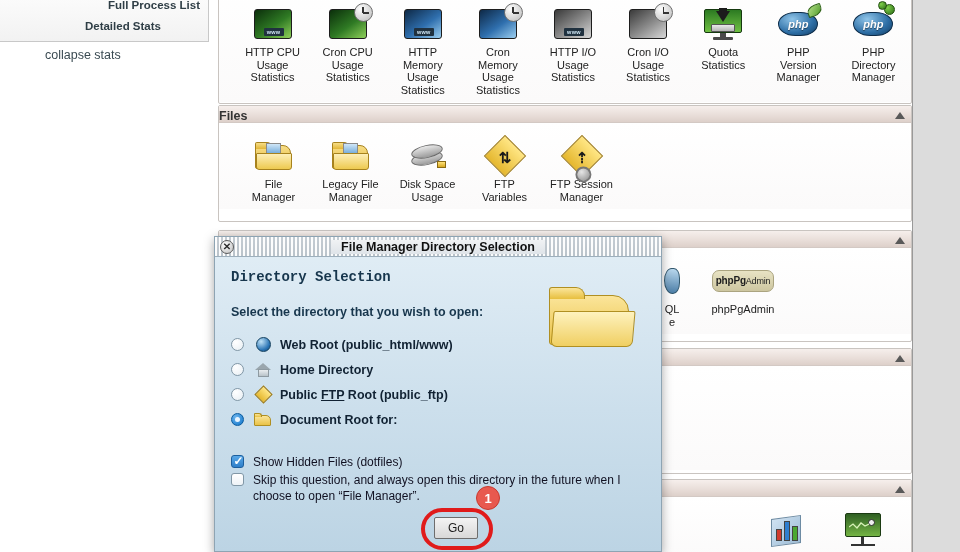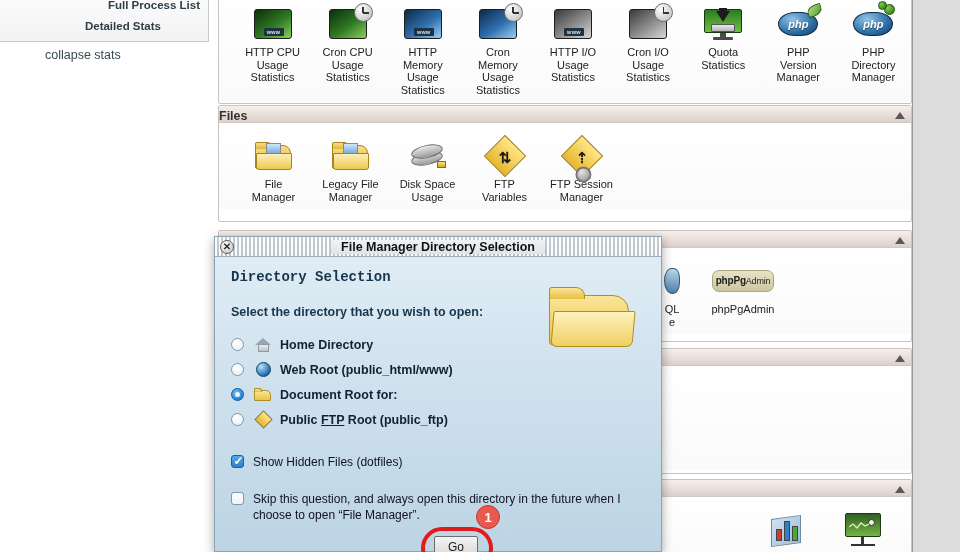--- a/index.html
+++ b/index.html
@@ -733,62 +733,62 @@
           <div class="tb"></div>
           <div class="fr"></div>
       </div>
 
       <div class="m-h1">Directory Selection</div>
       <div class="m-h2">Select the directory that you wish to open:</div>
 
       <div class="opt-row">
         <span class="radio"></span>
         <span class="opt-ico">
+            <span class="globe"></span>
+          </span>
+        <span class="opt-lbl">Web Root (public_html/www)</span>
+      </div>
+
+      <div class="opt-row">
+        <span class="radio"></span>
+        <span class="opt-ico">
           <span class="house">
               <span class="roof"></span>
               <span class="body"></span>
             </span>
         </span>
         <span class="opt-lbl">Home Directory</span>
       </div>
 
       <div class="opt-row">
         <span class="radio"></span>
         <span class="opt-ico">
-            <span class="globe"></span>
+            <span class="mini-diamond"></span>
           </span>
-        <span class="opt-lbl">Web Root (public_html/www)</span>
+        <span class="opt-lbl"><span>Public </span><span class="u">FTP</span><span> Root (public_ftp)</span></span>
       </div>
 
       <div class="opt-row">
         <span class="radio on"></span>
         <span class="opt-ico">
           <span class="mini-folder">
               <span class="b"></span>
               <span class="t2"></span>
             </span>
         </span>
         <span class="opt-lbl">Document Root for:</span>
       </div>
 
-      <div class="opt-row">
-        <span class="radio"></span>
-        <span class="opt-ico">
-            <span class="mini-diamond"></span>
-          </span>
-        <span class="opt-lbl"><span>Public </span><span class="u">FTP</span><span> Root (public_ftp)</span></span>
-      </div>
-
 
       <div style="margin-top:22px;">
         <div class="cb-row">
           <span class="cbx on"></span>
           <span class="cb-lbl">Show Hidden Files (dotfiles)</span>
         </div>
-        <div class="cb-row" style="margin-top:21px;">
+        <div class="cb-row" style="margin-top:2px;">
           <span class="cbx"></span>
           <span class="cb-lbl" style="margin-left:-23px; padding-left:23px; text-indent:0;">Skip this question, and always open this directory in the future when I choose to open “File Manager”.</span>
         </div>
       </div>
 
       <div class="go-area">
         <div class="go-btn">Go</div>
         <div class="go-oval"></div>
         <div class="badge">1</div>
 

